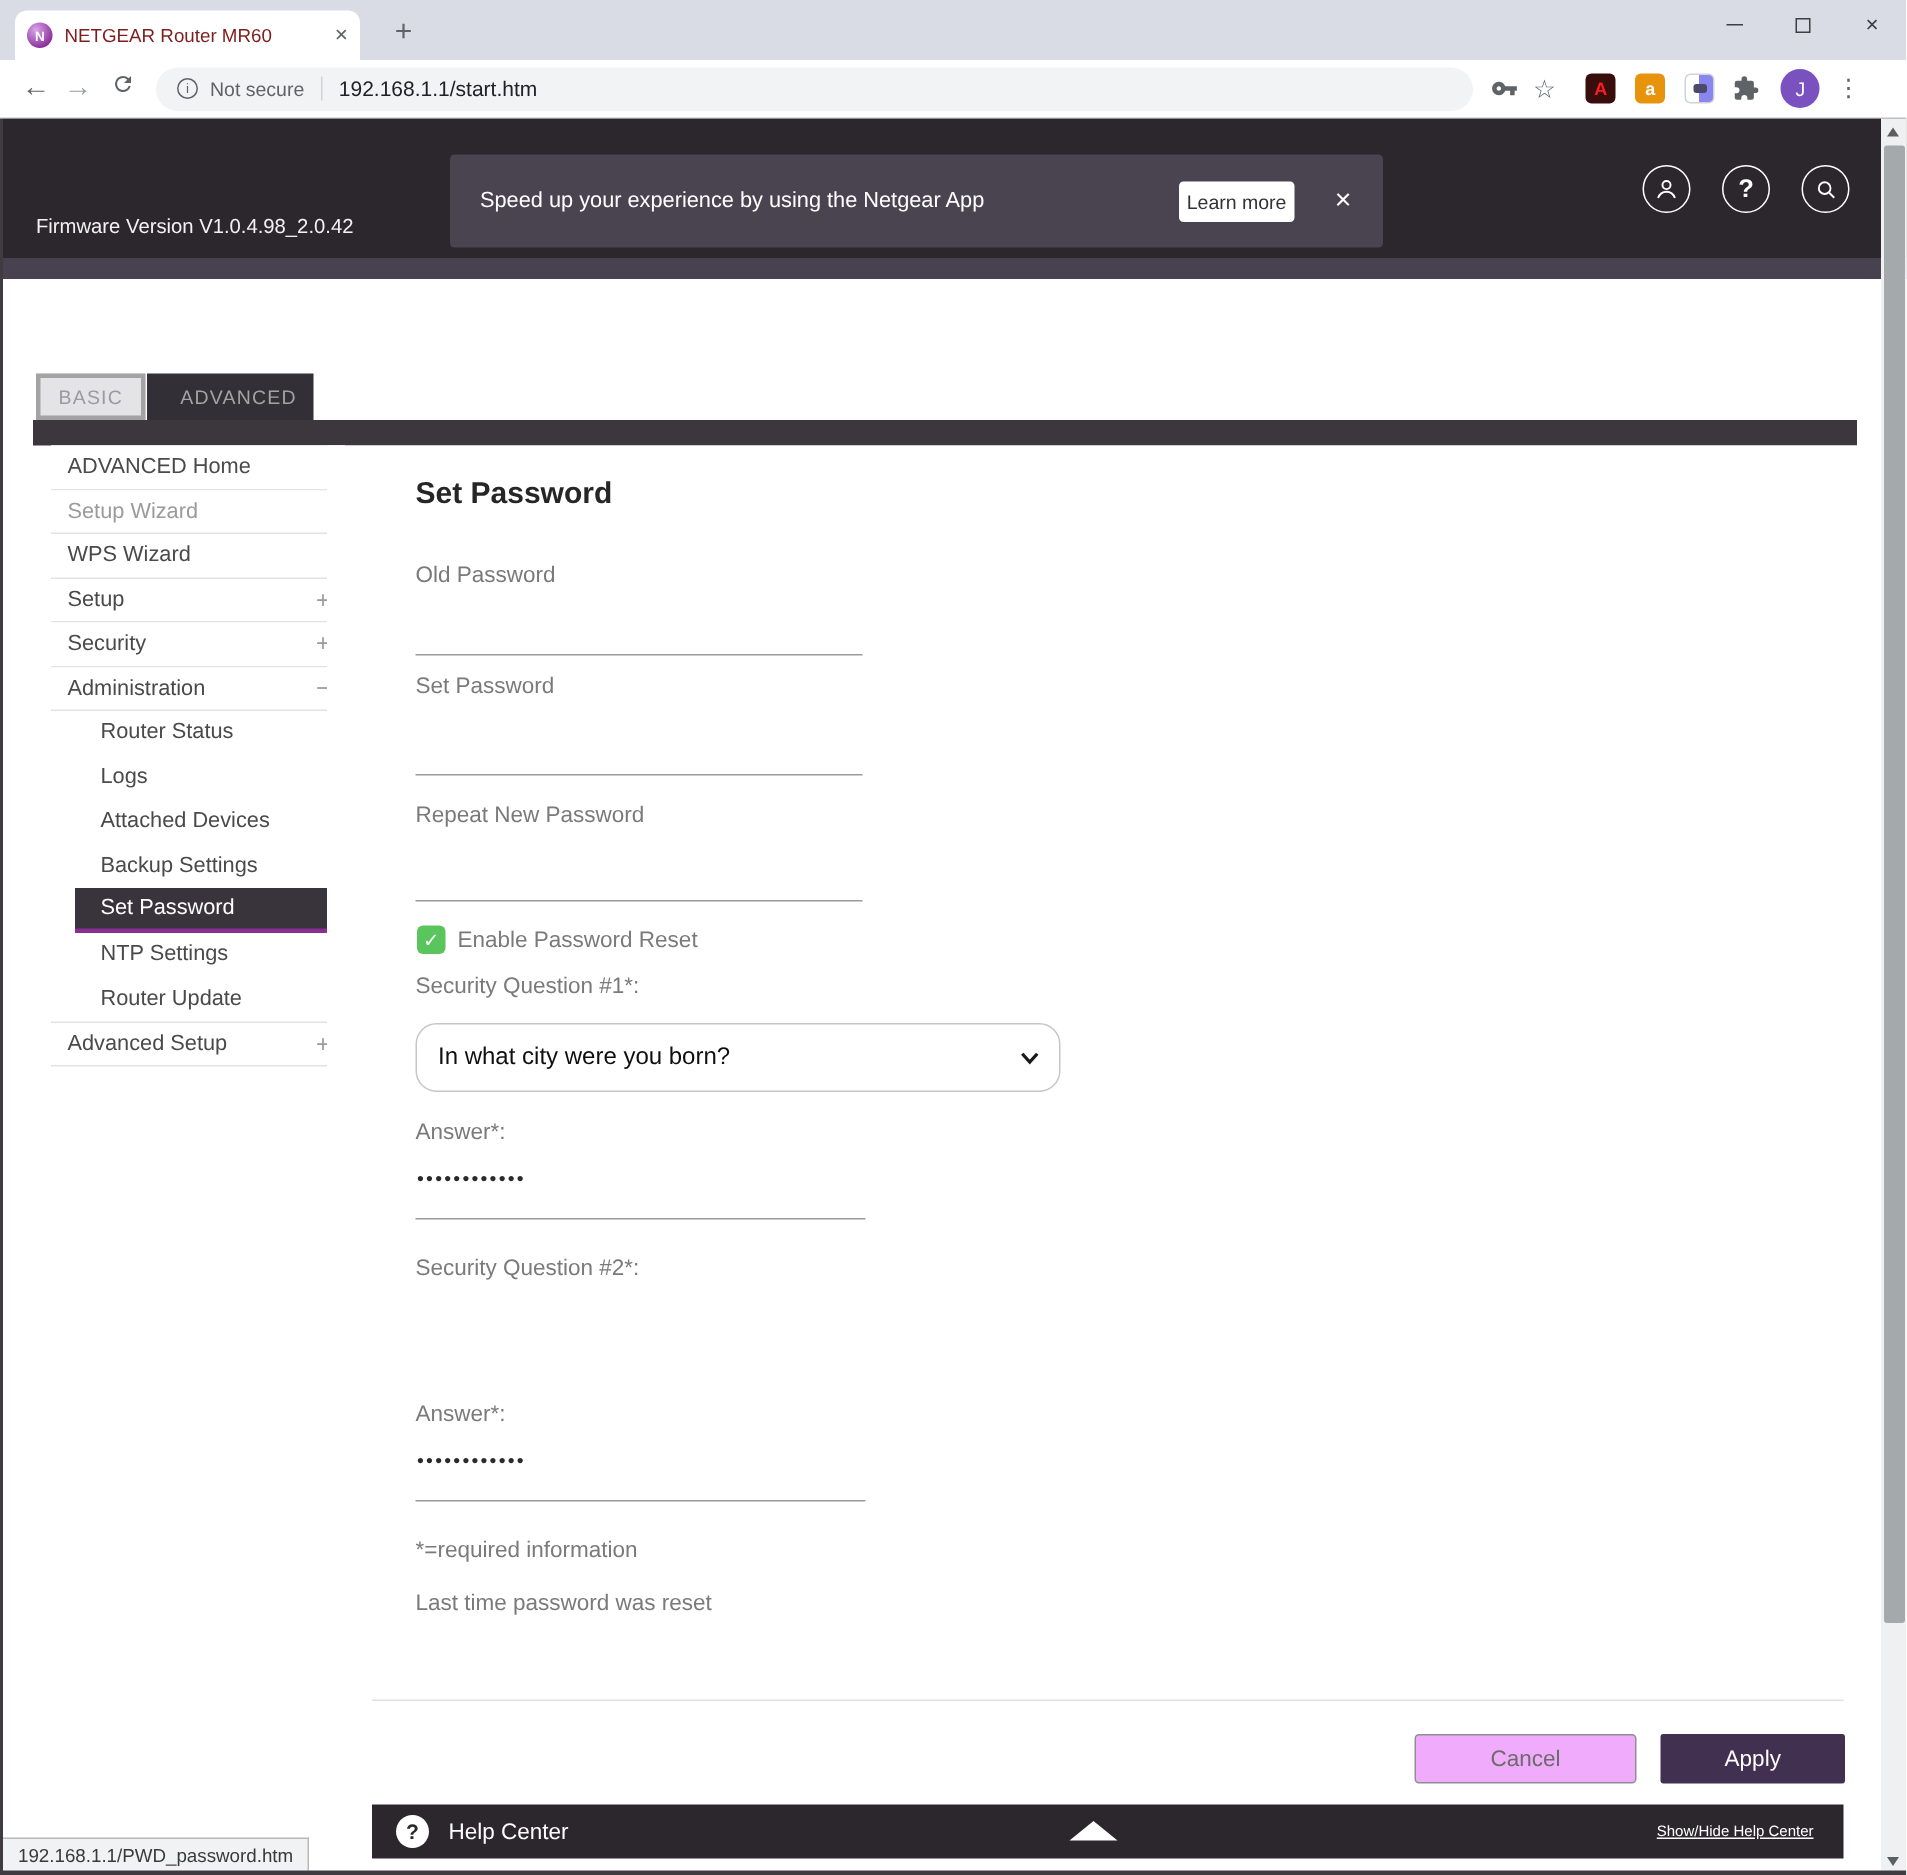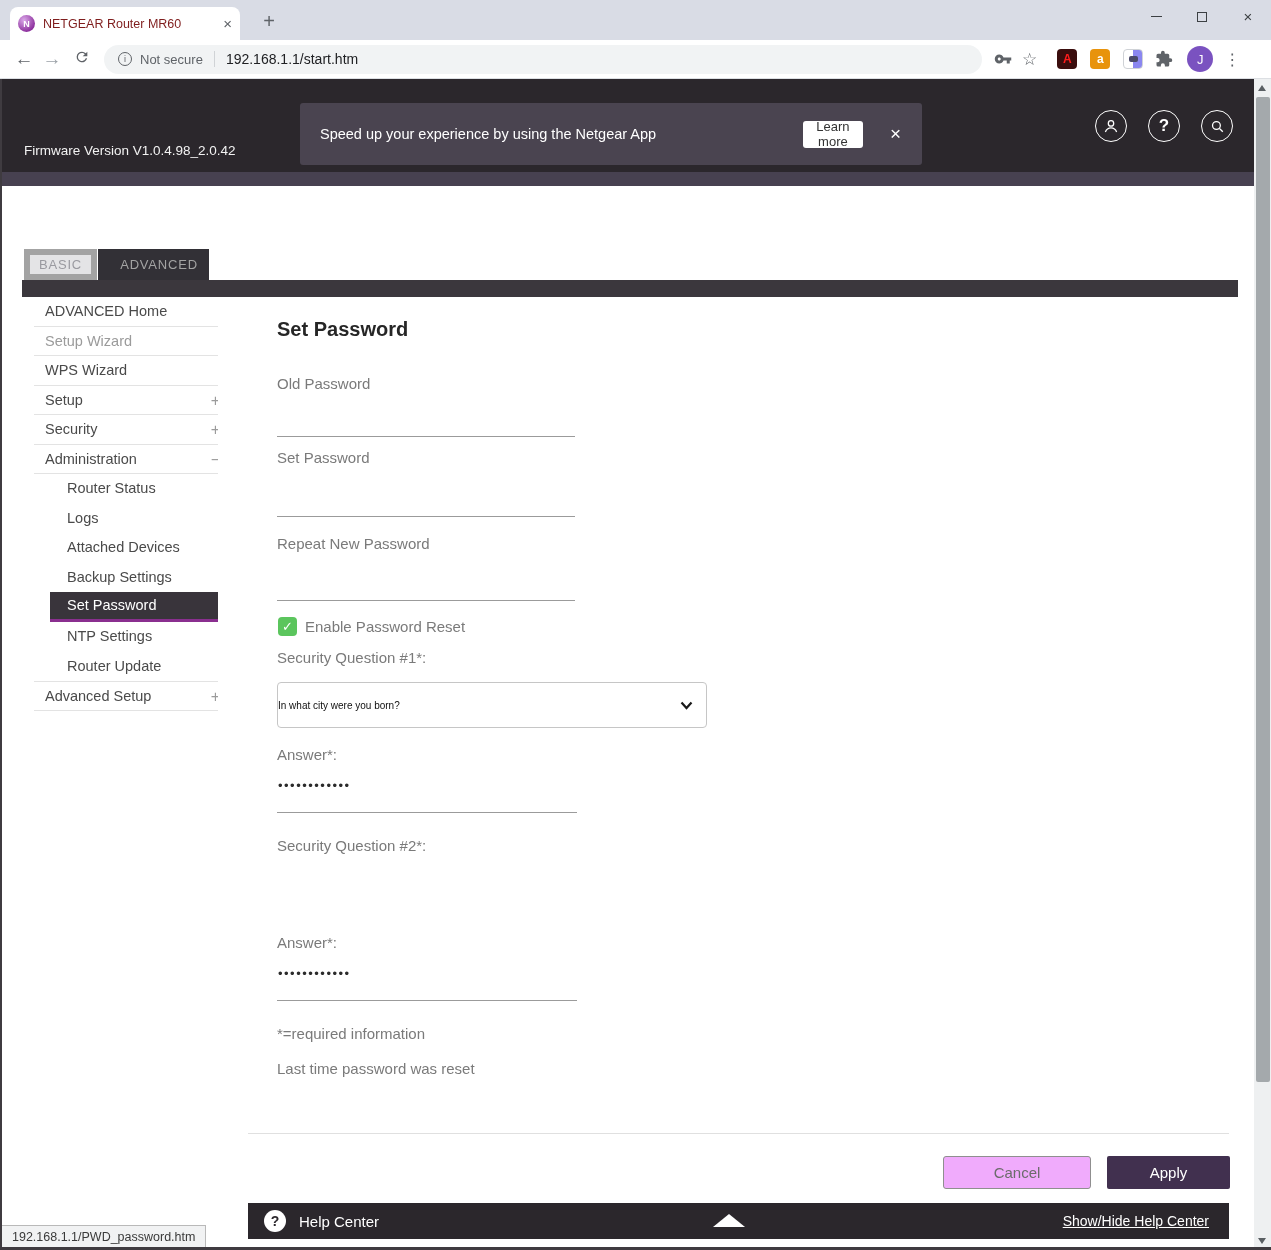--- a/index.html
+++ b/index.html
@@ -44,70 +44,70 @@
   .page { position:absolute; top:79px; left:0; width:1271px; height:1171px; background:#fff; border-left:2px solid #3f3b40; }
   .page-bottom-line { position:absolute; left:0; bottom:0; width:100%; height:3px; background:#3f3b40; z-index:40; }
 
   
   .site-header { position:absolute; top:0; left:0; width:100%; height:93px; background:#2b272c; color:#fff; }
   .logo { position:absolute; left:20px; top:14px; font-size:37px; font-weight:bold; letter-spacing:0.5px; }
   .logo sup { font-size:13px; vertical-align:28px; }
   .firmware { position:absolute; left:22px; top:64px; font-size:13.5px; color:#f2f2f2; font-weight:normal; }
   .banner { position:absolute; left:298px; top:24px; width:622px; height:62px; background:#4a4450; border-radius:3px; display:flex; align-items:center; }
   .banner-text { font-size:14.5px; margin-left:20px; }
-  .learn-more { margin-left:auto; width:60px; height:27px; background:#fff; color:#333; font-size:13px; border:none; border-radius:3px; display:flex; align-items:center; justify-content:center; }
+  .learn-more { margin-left:auto; width:77px; height:27px; background:#fff; color:#333; font-size:13px; border:none; border-radius:3px; display:flex; align-items:center; justify-content:center; }
   .banner-close { font-size:19px; margin-left:27px; margin-right:21px; color:#fff; }
   .hdr-circle { position:absolute; top:31px; width:32px; height:32px; border:1.6px solid #fff; border-radius:50%; display:flex; align-items:center; justify-content:center; color:#fff; font-size:17px; font-weight:bold; }
 
   .sub-strip { position:absolute; top:93px; left:0; width:100%; height:14px; background:#474150; }
 
   
   .router-row { position:absolute; top:107px; left:0; width:100%; height:61px; background:#fff; border-bottom:1px solid #c9c9c9; }
   .myrouter { position:absolute; left:22px; top:26px; font-size:15px; color:#3b3b3b; font-weight:bold; }
   .myrouter span { font-weight:normal; color:#8f8f8f; }
   .mode-select { position:absolute; left:1065px; top:19px; width:170px; height:26px; border:1px solid #c3c3c3; border-radius:2px; background:#fff; font-size:13.5px; color:#444; display:flex; align-items:center; padding-left:9px; }
   .mode-select svg { position:absolute; right:8px; }
 
   
-  .tab-basic { position:absolute; top:170px; left:22px; width:73px; height:31px; background:#e4e4e6; border:6px solid #a3a3a3; color:#9a9aa0; font-size:13px; letter-spacing:0.8px; display:flex; align-items:center; justify-content:center; }
+  .tab-basic { position:absolute; top:170px; left:22px; width:73px; height:31px; background:#e4e4e6; border:3px solid #a3a3a3; color:#9a9aa0; font-size:13px; letter-spacing:0.8px; display:flex; align-items:center; justify-content:center; }
   .tab-advanced { position:absolute; top:170px; left:96px; width:111px; height:31px; background:#323036; color:#a3a3a3; font-size:13px; letter-spacing:0.8px; display:flex; align-items:center; justify-content:center;padding-left:11px; }
   .dark-bar { position:absolute; top:201px; left:20px; width:1216px; height:17px; background:#3b373d; }
 
   
   .sidebar { position:absolute; top:218px; left:32px; width:196px; background:#fff; }
   .v-divider { position:absolute; top:218px; left:216px; width:1px; bottom:0; background:#c9c9c9; }
   .side-item { height:29.5px; line-height:29.5px; padding-left:11px; font-size:14.5px; color:#4a4a4a; border-bottom:1px solid #e3e3e3; position:relative; background:#fff; }
   .side-item.muted { color:#9b9b9b; }
   .side-item .exp { position:absolute; right:10px; color:#9b9b9b; font-size:16px; }
   .side-child { height:29.5px; line-height:29.5px; padding-left:33px; font-size:14.5px; color:#4a4a4a; background:#fff; }
   .side-child.selected { margin-left:16px; padding-left:17px; background:#39343b; color:#fff; border-bottom:3px solid #8a2f8f; height:30px; line-height:27px; }
   .side-bottom { border-top:1px solid #e3e3e3; }
 
   
   .main { position:absolute; top:218px; left:216px; width:1038px; height:953px; background:#fff; }
   .form-title { position:absolute; left:59px; top:21px; font-size:20px; font-weight:bold; color:#262626; }
   .flabel { position:absolute; left:59px; font-size:15px; color:#7a7a7a; }
   .uline { position:absolute; left:59px; width:298px; border-bottom:1px solid #9b9b9b; }
   .checkbox { position:absolute; left:60px; top:320px; width:19px; height:19px; background:#5bc55d; border-radius:4px; color:#fff; font-size:13px; display:flex; align-items:center; justify-content:center; }
   .cb-label { position:absolute; left:87px; top:321px; font-size:15px; color:#7a7a7a; }
-  .qselect { position:absolute; left:59px; width:430px; height:46px; border:1px solid #c6c6c6; border-radius:4px; background:#fff; font-size:10px; color:#0f0f0f; display:flex; align-items:center; }
+  .qselect { position:absolute; left:59px; width:430px; height:46px; border:1px solid #c6c6c6; border-radius:14px; background:#fff; font-size:16px; color:#0f0f0f; display:flex; align-items:center; padding-left:14px; }
   .qselect svg { position:absolute; right:13px; }
   .dots-value { position:absolute; left:60px; font-size:13px; letter-spacing:1.5px; color:#2b2b2b; }
   .note { position:absolute; left:59px; font-size:15px; color:#7a7a7a; }
   .form-divider { position:absolute; left:30px; top:836px; width:981px; border-top:1px solid #e0e0e0; }
   .btn { position:absolute; top:859px; height:33px; font-size:15px; display:flex; align-items:center; justify-content:center; font-family:"Liberation Sans",sans-serif; }
   .btn-cancel { left:725px; width:148px; background:#f0abfc; border:1px solid #8f8f8f; border-radius:3px; color:#6b6b6b; }
   .btn-apply { left:889px; width:123px; background:#41304f; border:none; border-radius:2px; color:#fff; }
 
   
   .helpbar { position:absolute; left:30px; top:906px; width:981px; height:36px; background:#2b272c; display:flex; align-items:center; color:#fff; }
   .help-q { width:22px; height:22px; border-radius:50%; background:#fff; color:#2b272c; font-weight:bold; font-size:14px; display:flex; align-items:center; justify-content:center; margin-left:16px; }
   .help-title { font-size:15px; margin-left:13px; }
   .help-arrow { position:absolute; left:465px; top:11px; width:0; height:0; border-left:16px solid transparent; border-right:16px solid transparent; border-bottom:13px solid #fff; }
-  .help-toggle { margin-left:auto; margin-right:20px; font-size:14px; text-decoration:underline; color:#fff; }
+  .help-toggle { margin-left:auto; margin-right:20px; font-size:10px; text-decoration:underline; color:#fff; }
 
   
   .scrollbar { position:absolute; right:0; top:0; width:17px; height:100%; background:#eef0f1; z-index:30; }
   .sb-up { position:absolute; top:6px; left:4px; width:0; height:0; border-left:4.5px solid transparent; border-right:4.5px solid transparent; border-bottom:6px solid #5a5f63; }
   .sb-down { position:absolute; bottom:6px; left:4px; width:0; height:0; border-left:4.5px solid transparent; border-right:4.5px solid transparent; border-top:6px solid #5a5f63; }
   .sb-thumb { position:absolute; top:18px; left:1.5px; width:14px; height:985px; background:#a4a9ac; border-radius:2px; }
 
   
   .status-bubble { position:absolute; left:0; bottom:3px; height:22px; background:#f1f2f3; border:1px solid #b9b9b9; border-left:none; border-bottom:none; font-size:12.5px; color:#3a3a3a; display:flex; align-items:center; padding:0 10px; z-index:35; }
 </style>

